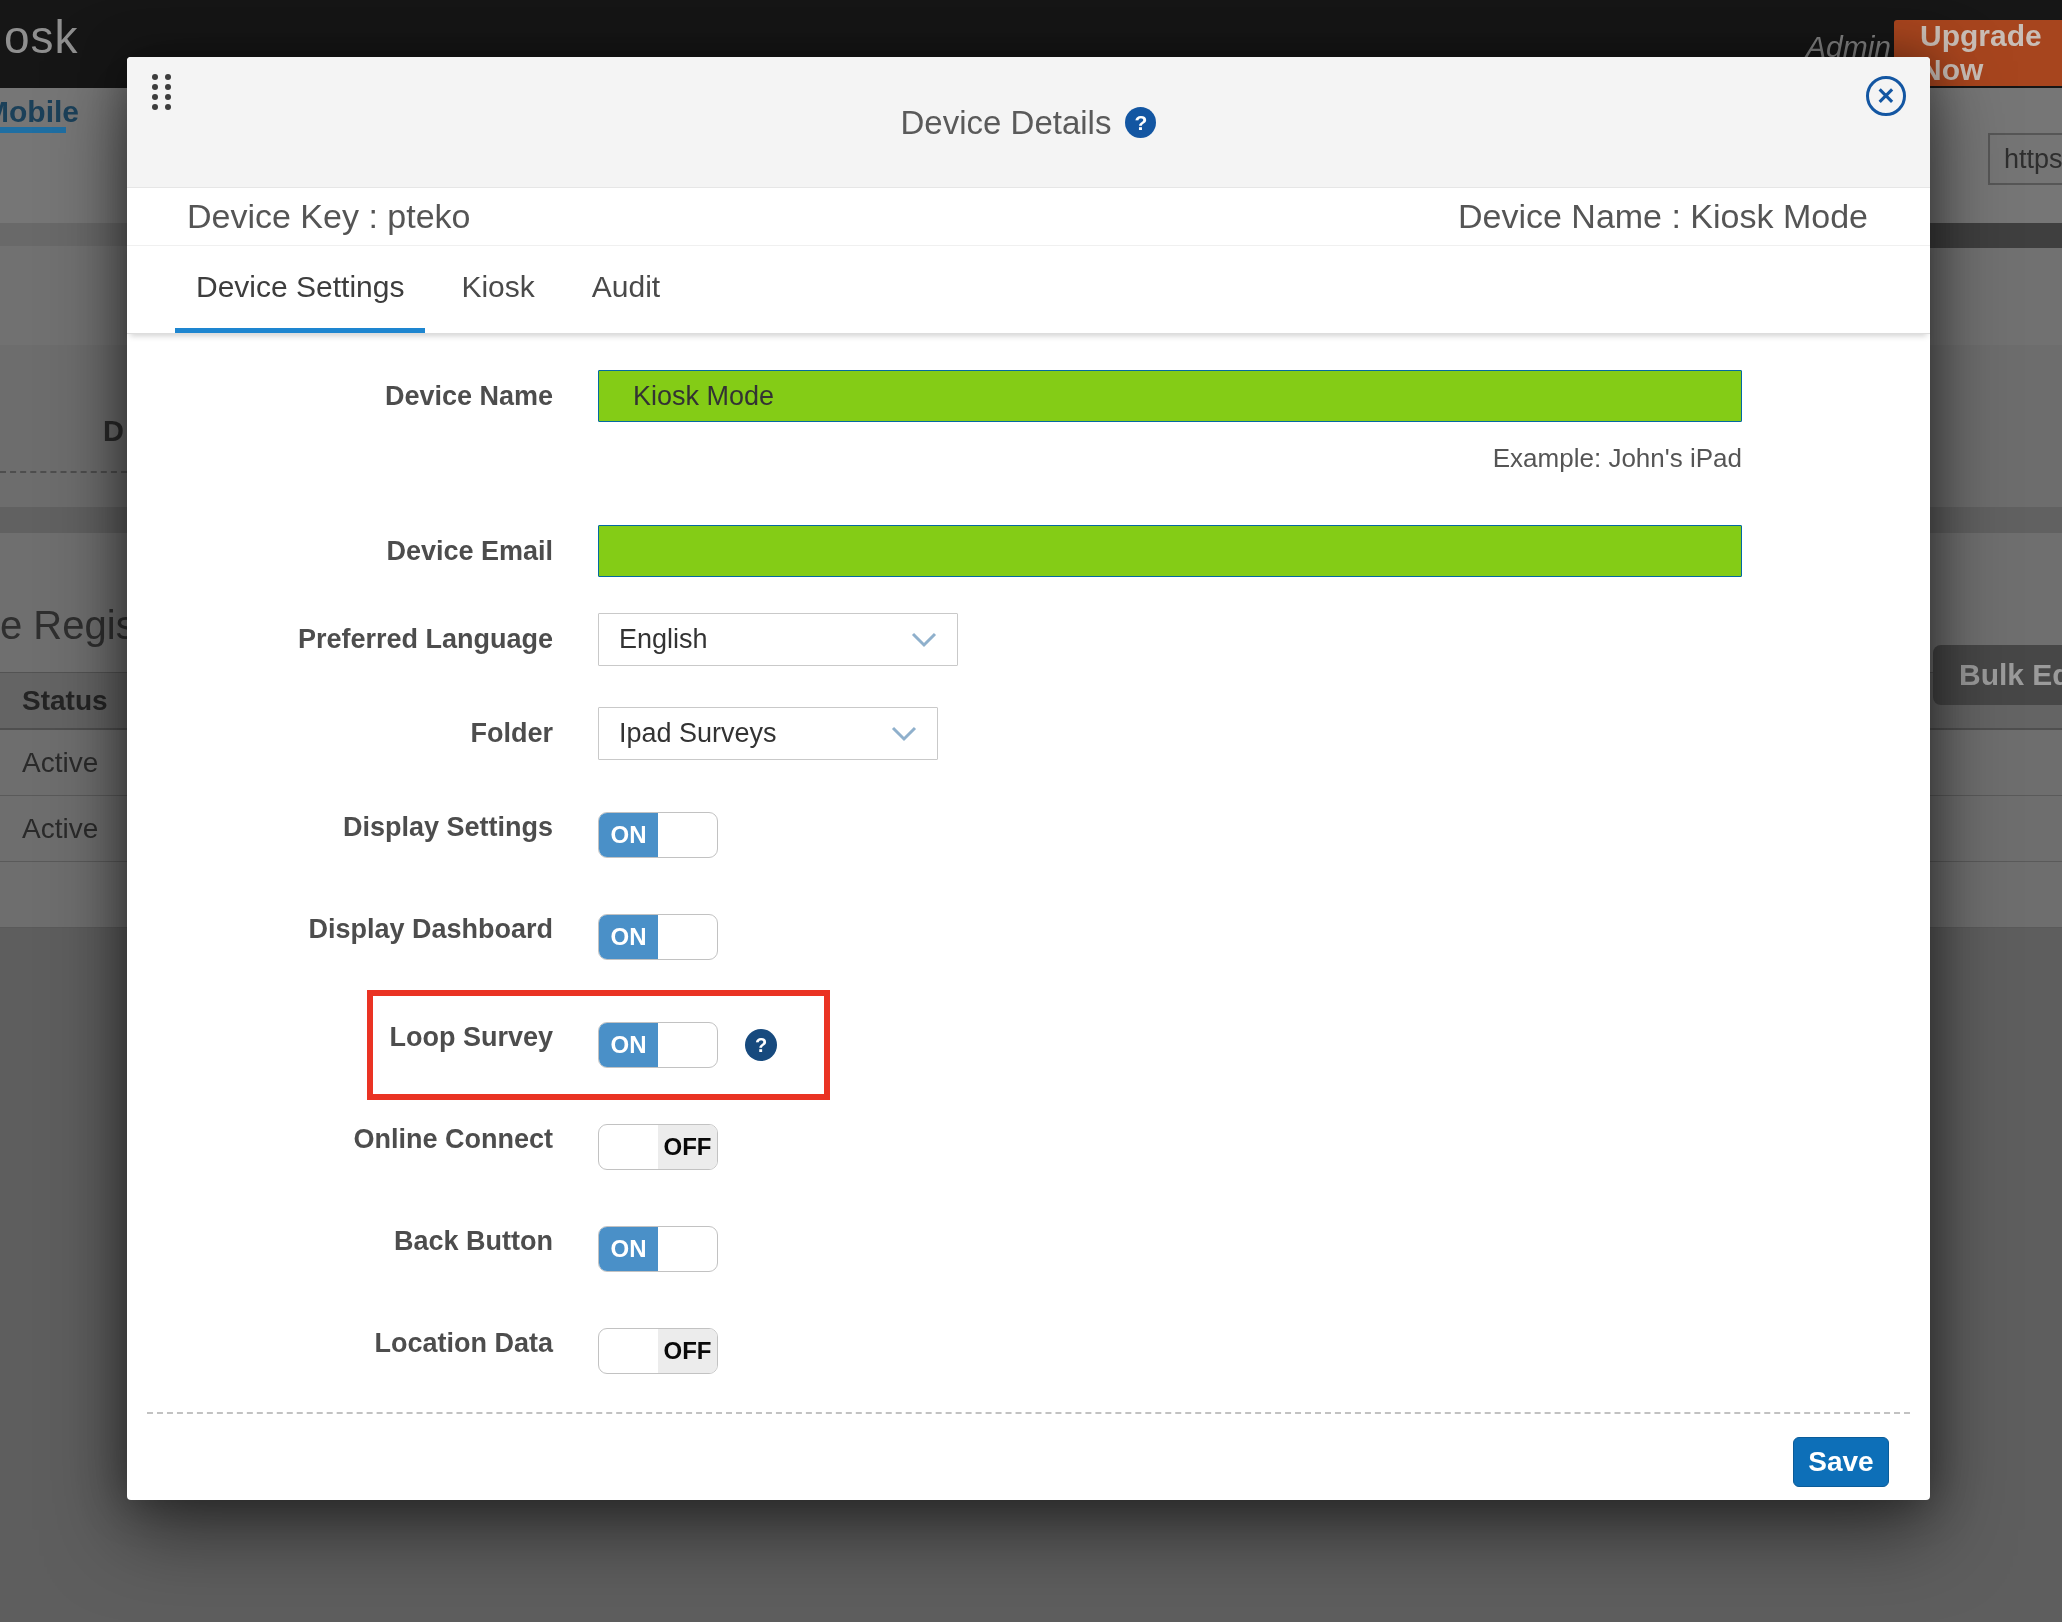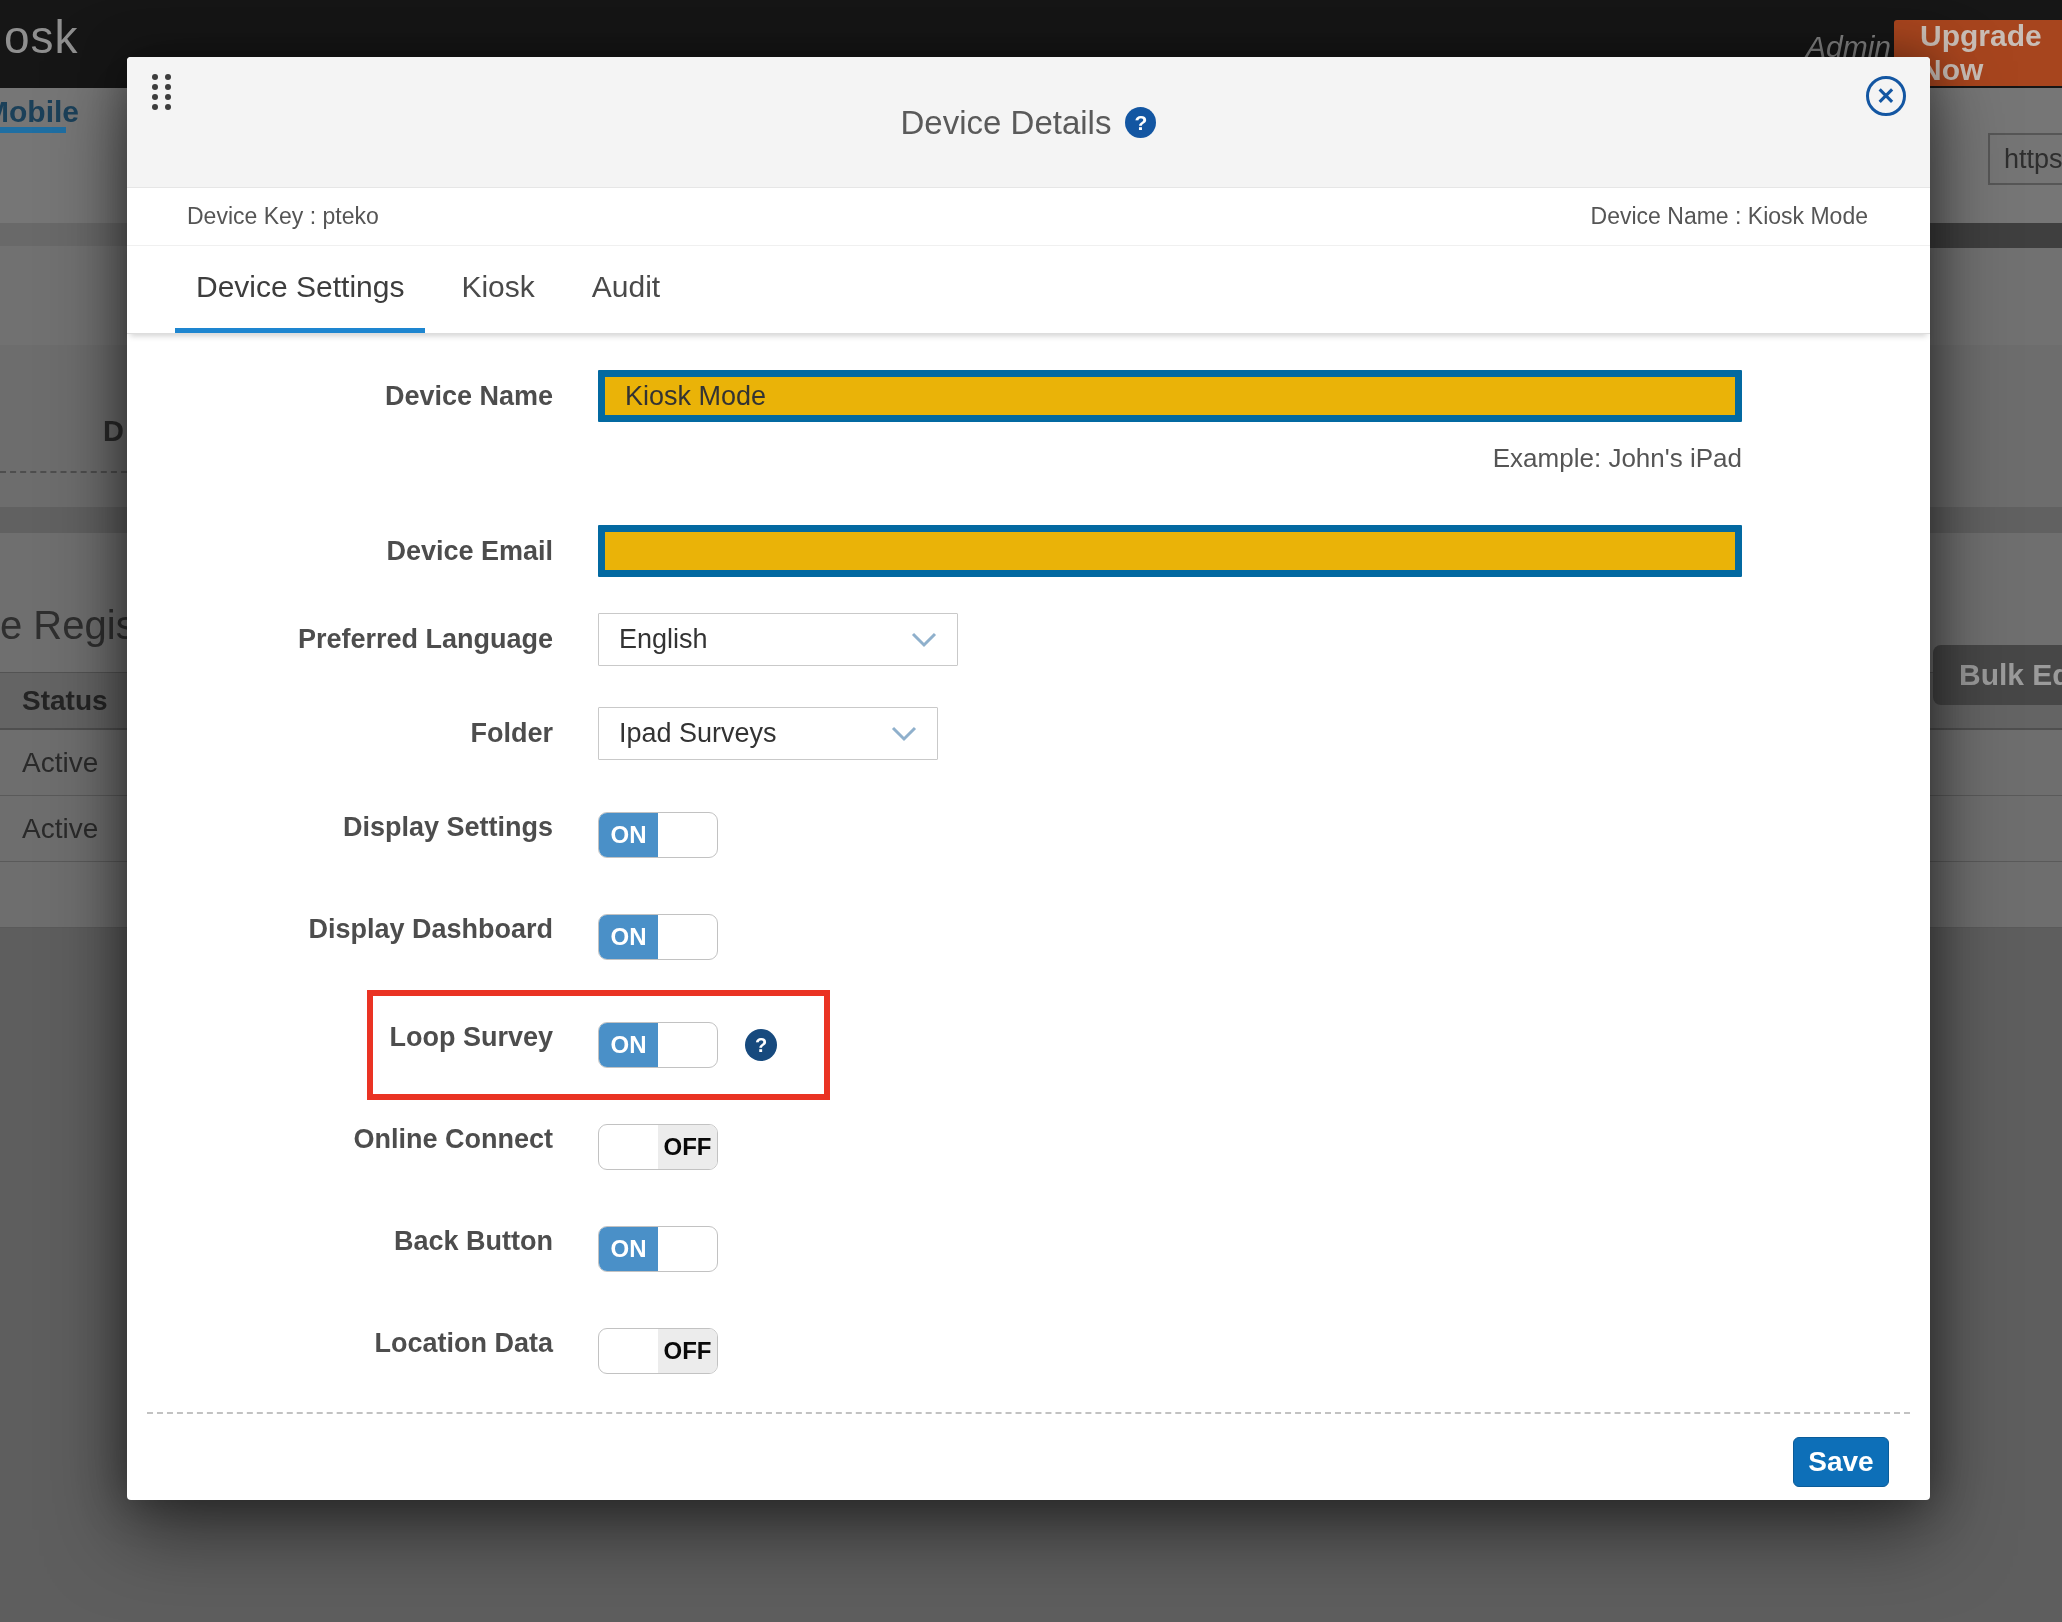--- a/index.html
+++ b/index.html
@@ -61,34 +61,34 @@
     justify-content:center; }
   .drag-handle { left:25px; top:17px; display:grid; grid-template-columns:6px 6px;
     grid-auto-rows:6px; column-gap:7px; row-gap:4px; }
   .drag-handle i { width:6px; height:6px; border-radius:50%; background:#3d3d3d; }
   .m-close { left:1739px; top:19px; width:40px; height:40px; border:3px solid #1356a2;
     border-radius:50%; color:#1356a2; font-size:23px; font-weight:bold;
     display:flex; align-items:center; justify-content:center; box-sizing:border-box; cursor:pointer; }
   .m-inforow { left:0; top:131px; width:1803px; height:58px; display:flex;
     align-items:center; justify-content:space-between; padding:0 62px 0 60px;
     box-sizing:border-box; border-bottom:1px solid #f0f0f0; }
-  .m-info { font-size:23px; color:#555; }
+  .m-info { font-size:34px; color:#555; }
   .m-tabs { left:0; top:189px; width:1803px; height:88px; border-bottom:1px solid #dddddd;
     box-sizing:border-box; display:flex; align-items:stretch; padding-left:48px; gap:15px;
     box-shadow:0 5px 6px -3px rgba(0,0,0,0.18); }
   .m-tab { font-size:30px; color:#4a4a4a; display:flex; align-items:center;
     padding:0 21px; box-sizing:border-box; border-bottom:5px solid transparent; cursor:pointer; }
   .m-tab.active { border-bottom-color:#1e86d0; color:#3d3d3d; }
 
   .form-row { display:flex; align-items:center; left:0; }
   .f-label { width:471px; text-align:right; padding-right:45px; box-sizing:border-box;
     font-size:27px; font-weight:bold; color:#4d4d4d; flex:none; }
-  .f-input { width:1144px; height:52px; border:7px solid #0369a1; box-sizing:border-box;
-    font-size:27px; color:#333; padding:0 20px; font-family:"Liberation Sans",sans-serif;
-    background:#eab308; border-radius:1px; }
+  .f-input { width:1144px; height:52px; border:1px solid #0369a1; box-sizing:border-box;
+    font-size:27px; color:#333; padding:0 34px; font-family:"Liberation Sans",sans-serif;
+    background:#84cc16; border-radius:1px; }
   .f-hint { left:471px; top:372px; width:1144px; text-align:right; font-size:26px; color:#555; }
   .f-select { height:53px; border:1px solid #c9c9c9; box-sizing:border-box; background:#fff;
     display:flex; align-items:center; justify-content:space-between; padding:12px 20px;
     font-size:27px; color:#333; cursor:pointer; border-radius:1px; }
   .sel-lang { width:360px; } .sel-folder { width:340px; }
 
   .toggle-row { display:flex; align-items:flex-start; height:46px; }
   .toggle { width:120px; height:46px; border:1px solid #c2c2c2; border-radius:9px;
     overflow:hidden; display:flex; box-sizing:border-box; background:#fff; cursor:pointer; }
   .seg { flex:1; display:flex; align-items:center; justify-content:center;

